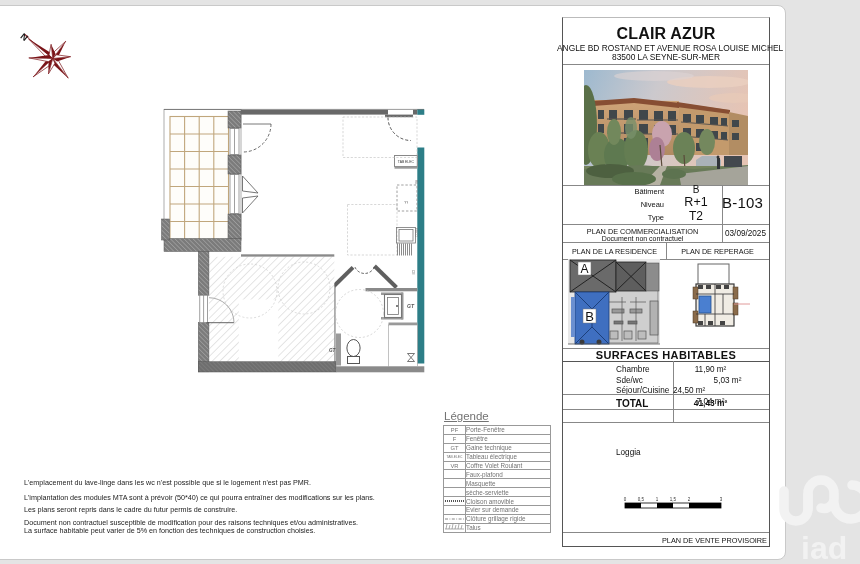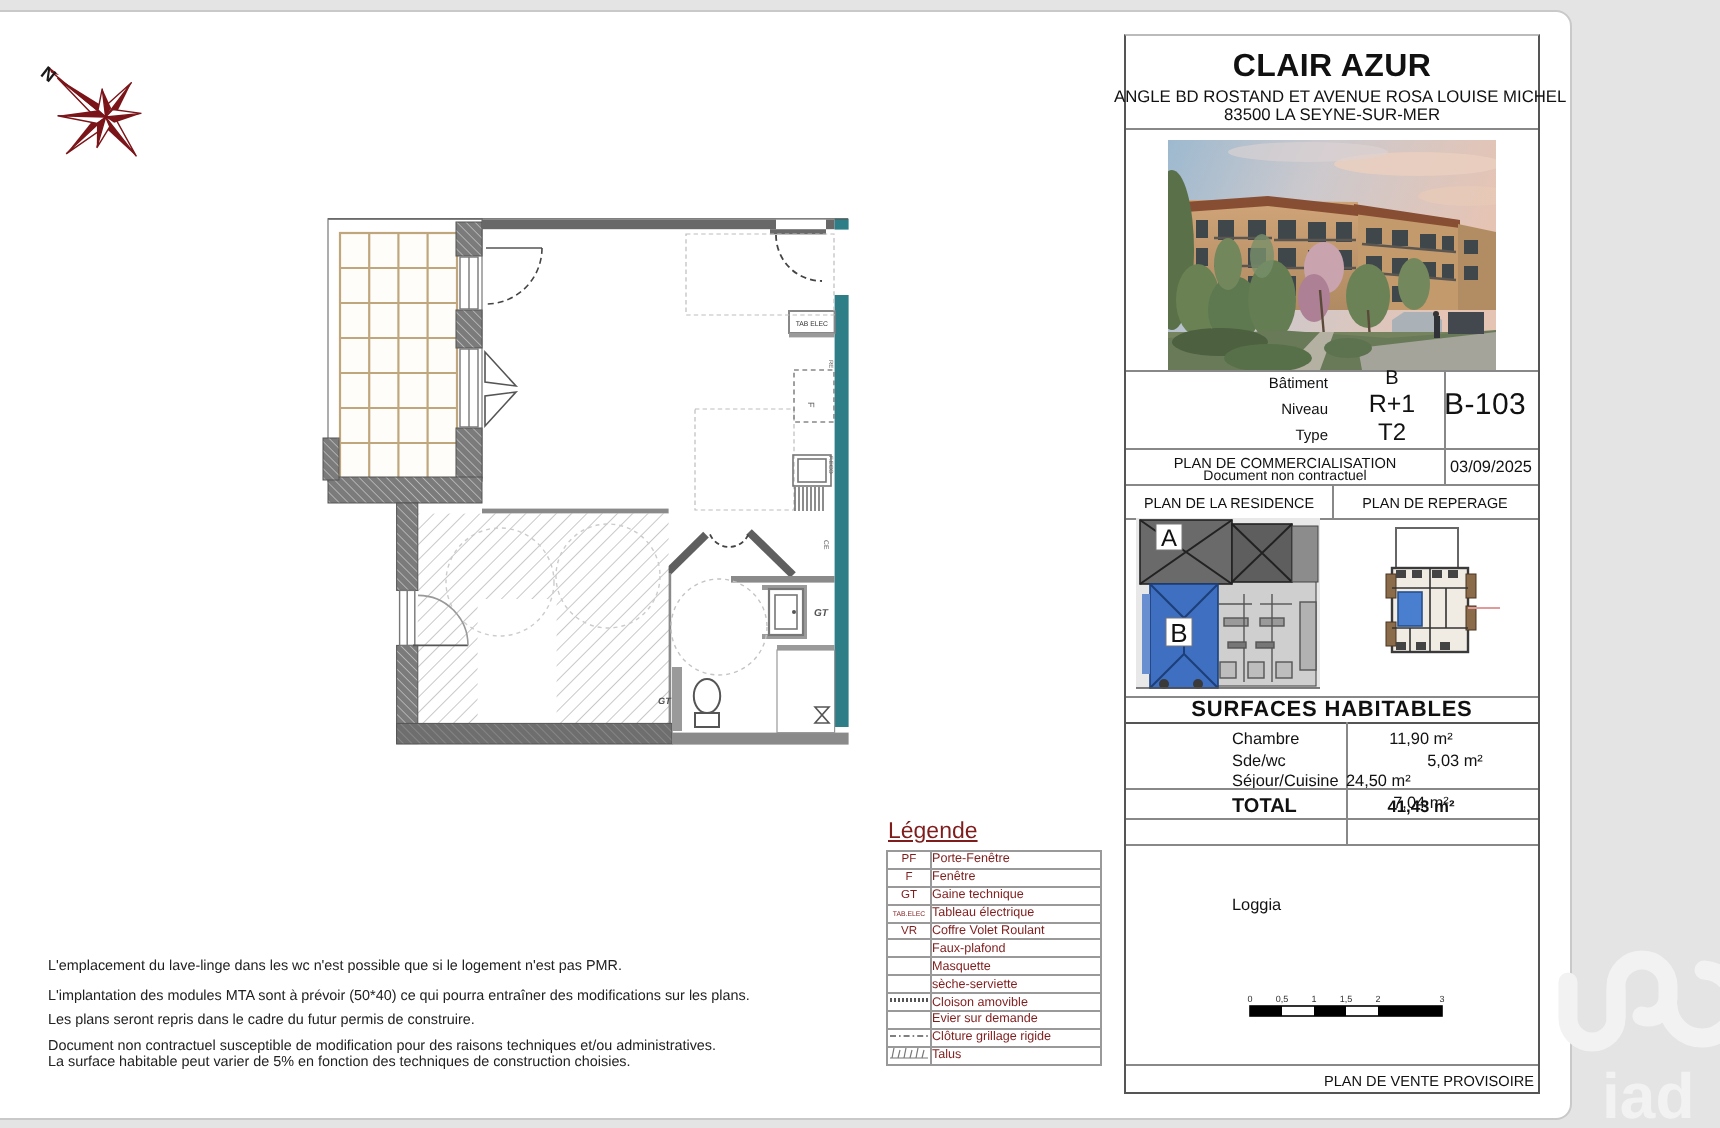--- a/index.html
+++ b/index.html
@@ -174,21 +174,21 @@
 <circle cx="359.5" cy="313.5" r="24" fill="none" stroke="#c4c4c4" stroke-width="0.7" stroke-dasharray="2,2"></circle>
 
 <rect x="388.5" y="322.5" width="28.8" height="2.5" fill="#9a9a9a"></rect>
 <rect x="388.5" y="325" width="28.8" height="41.3" fill="#ffffff" stroke="#999" stroke-width="0.6"></rect>
 <path d="M407.5,353.5 L414.5,353.5 L407.5,361.5 L414.5,361.5 Z" fill="none" stroke="#555" stroke-width="0.8"></path>
 
 <line x1="243" y1="124" x2="271" y2="124" stroke="#555" stroke-width="0.8"></line>
 <path d="M271,124 A28,28 0 0 1 243,152" fill="none" stroke="#444" stroke-width="0.8" stroke-dasharray="3,2"></path>
 </svg>
 
-<div class="abs" id="legend" style="left:443px;top:410px;width:110px;color:#7f1d1d;">
+<div class="abs" id="legend" style="left:443px;top:410px;width:110px;color:#737373;">
   <div style="font-size:11.5px;text-decoration:underline;margin-left:1px;">Légende</div>
   <table style="border-collapse:collapse;margin-top:3px;width:107px;table-layout:fixed;">
     <colgroup>
         <col style="width:22px">
         <col style="width:85px">
       </colgroup>
     <tbody id="legrows" style="font-size:6.3px;font-family:'Liberation Sans',sans-serif;">
     <tr>
           <td class="lc">PF</td>
           <td class="ll">Porte-Fenêtre</td>

